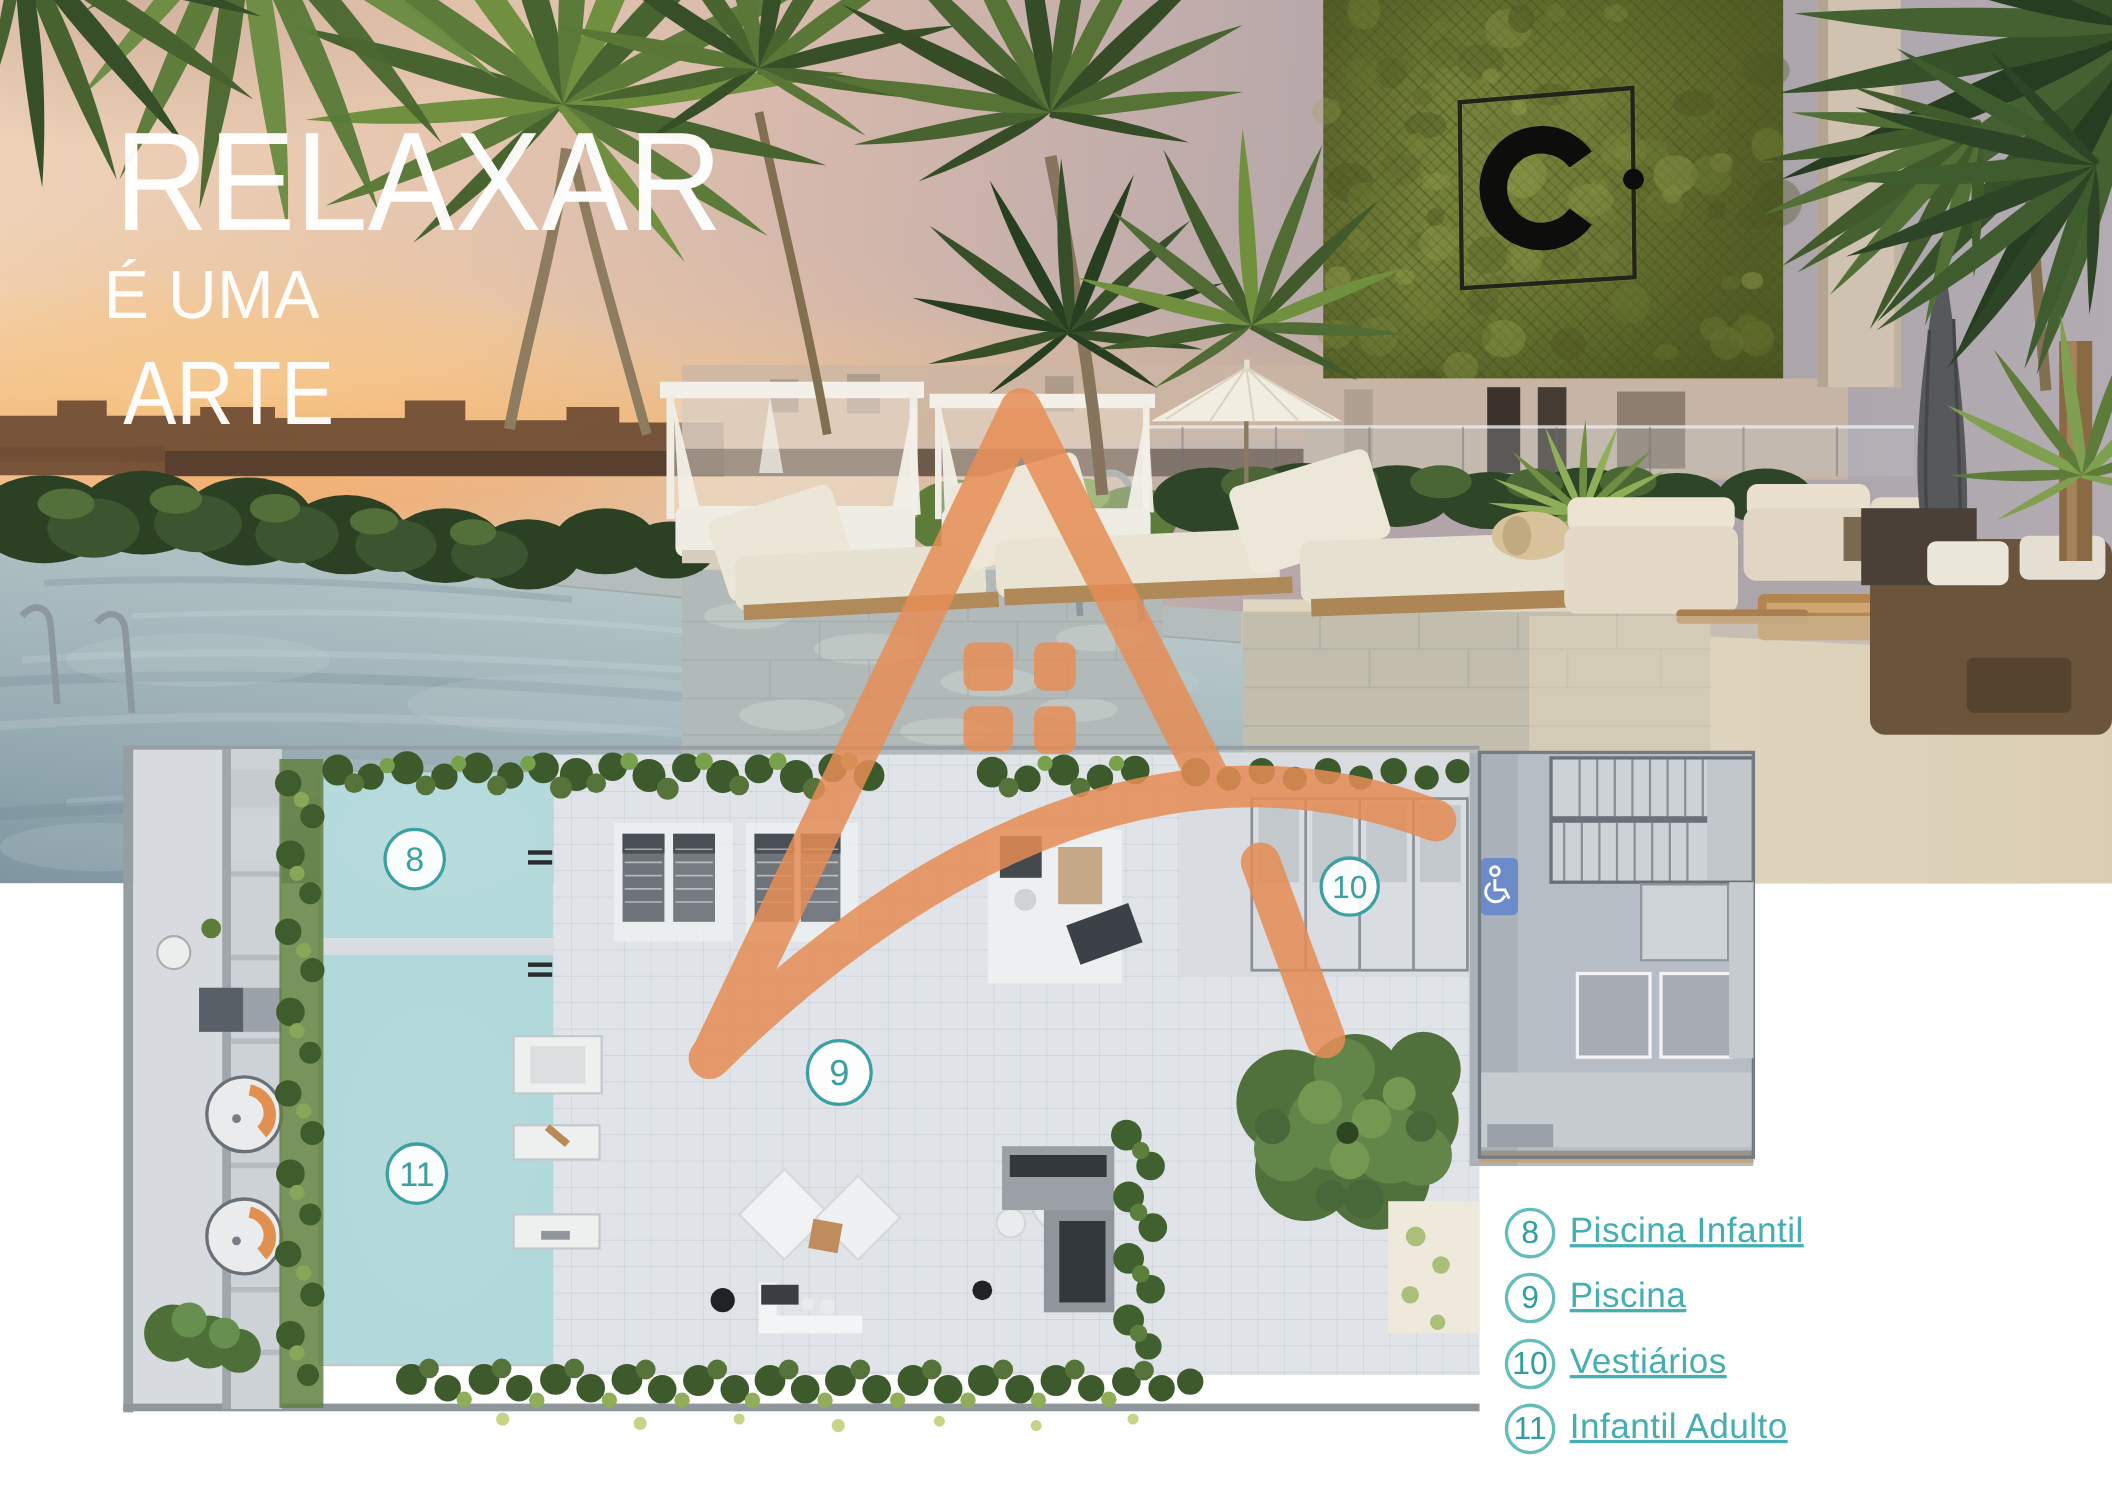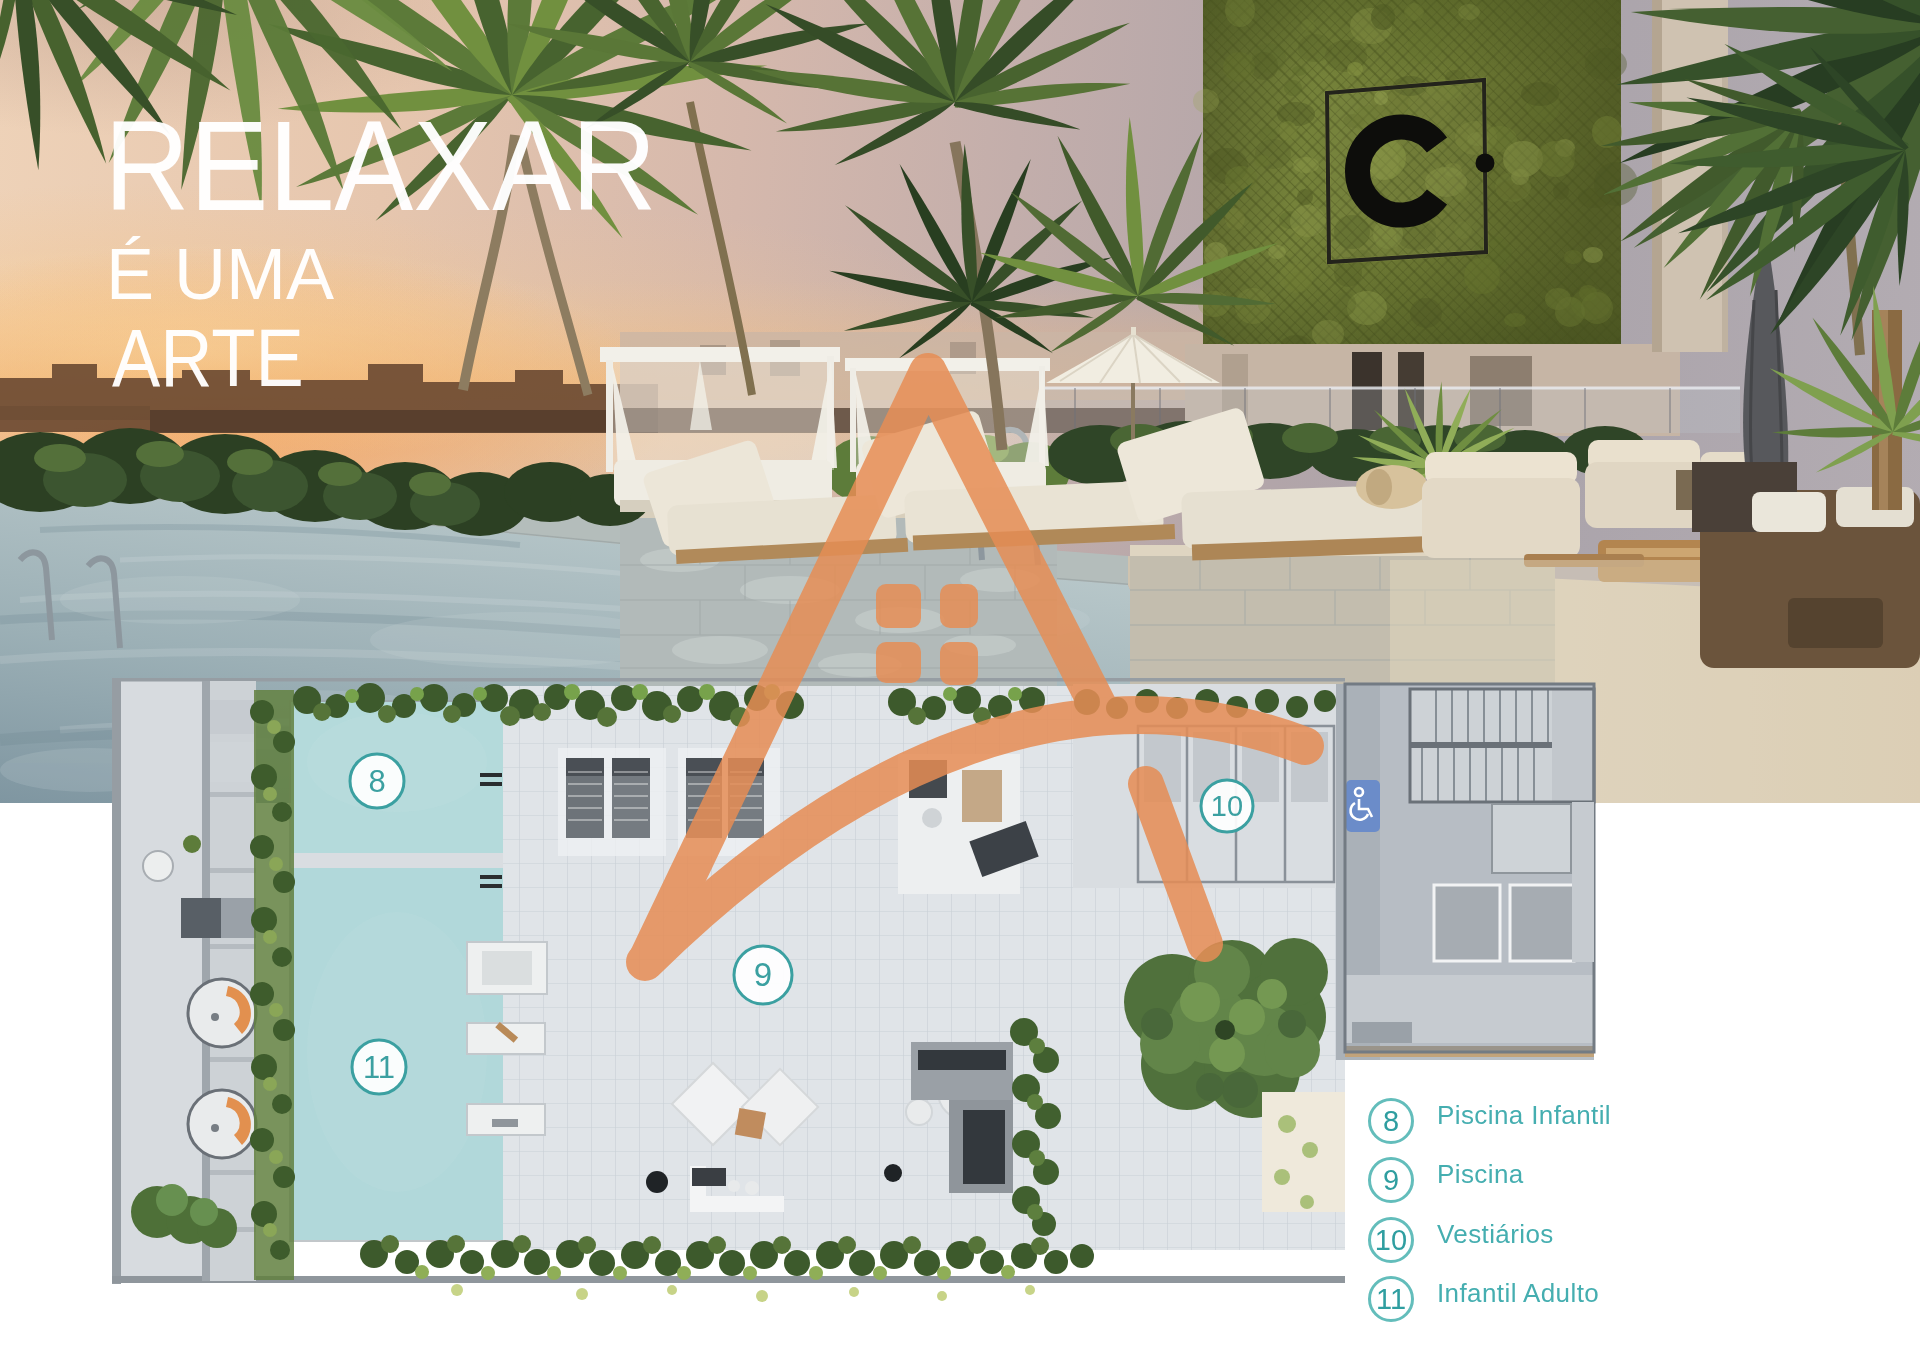--- a/index.html
+++ b/index.html
@@ -9,27 +9,27 @@
 radial-gradient(500px 190px at 7% 0%, rgba(172,140,128,.42), rgba(172,140,128,0) 72%),
 radial-gradient(640px 160px at 10% 44%, rgba(250,226,176,.6), rgba(250,226,176,0) 70%),
 radial-gradient(720px 250px at 11% 51%, rgba(244,153,76,.8), rgba(244,153,76,0) 65%),
 radial-gradient(820px 300px at 29% 50%, rgba(243,199,144,.45), rgba(243,199,144,0) 65%),
 radial-gradient(600px 210px at 7% 41%, rgba(247,193,125,.45), rgba(247,193,125,0) 70%),
 radial-gradient(520px 130px at 40% 52%, rgba(235,198,152,.5), rgba(235,198,152,0) 70%),
 linear-gradient(94deg,#eed2b8 0%,#e6c6ae 20%,#d5b8ac 38%,#c3aeab 52%,#b2a5a9 66%,#aba4ab 80%,#b3acb2 100%);}
 #photo svg{position:absolute;left:0;top:0;}
 .h{position:absolute;color:rgba(255,255,255,.97);font-family:"Liberation Sans",sans-serif;line-height:1;transform-origin:0 50%;white-space:pre;}
 #h1{left:104px;top:102px;font-size:128px;transform:scaleX(.925);letter-spacing:0px;}
-#h2{left:106px;top:238px;font-size:72px;}
+#h2{left:94px;top:238px;font-size:62px;}
 #h3{left:112px;top:317px;font-size:82px;transform:scaleX(.883);}
 #plan{position:absolute;left:112px;top:672px;}
 #mark{position:absolute;left:0;top:0;}
 .lgrow{position:absolute;left:1368px;height:46px;}
 .lgc{position:absolute;left:0;top:0;width:40px;height:40px;border:3px solid #63bdbb;border-radius:50%;color:#2f9ea0;font-size:29px;text-align:center;line-height:40px;background:rgba(255,255,255,.9);}
-.lgt{position:absolute;left:69px;top:2px;font-size:26px;color:#45aeb0;letter-spacing:.4px;white-space:pre;}
+.lgt{position:absolute;left:59px;top:2px;font-size:32px;color:#45aeb0;letter-spacing:.4px;white-space:pre;text-decoration:underline;}
 </style>
 </head>
 <body>
 <div id="photo">
 <svg width="1920" height="803" viewBox="0 0 1920 803">
 <defs>
 <path id="fr" d="M0,0 C32,-13 92,-22 156,-21 C102,-8 46,2 0,5 Z"></path>
 <linearGradient id="wat" x1="0" y1="1" x2=".5" y2="0">
  <stop offset="0" stop-color="#7f96a1"></stop>
           <stop offset=".45" stop-color="#9cb0b6"></stop>

